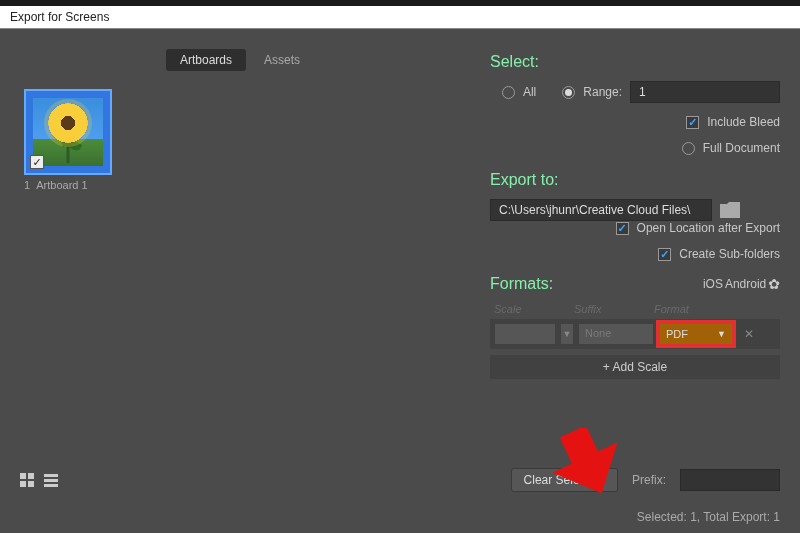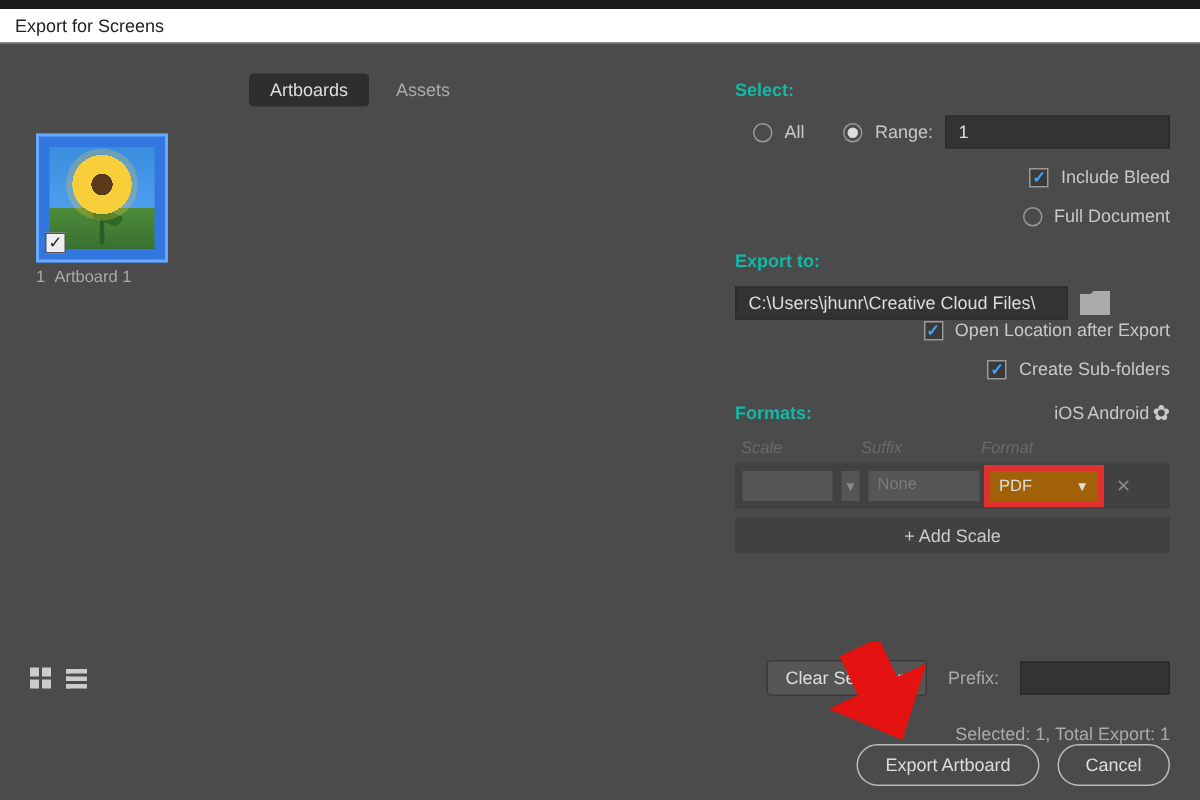--- a/index.html
+++ b/index.html
@@ -112,24 +112,23 @@
     .thumb-label {
       margin-top: 4px;
       color: #aaa;
       font-size: 11px;
     }
     .right-panel {
       width: 290px;
       padding-top: 10px;
     }
     .section-title {
-      color: #14b8a6;
+      color: #86efac;
       margin-bottom: 10px;
-      font-size: 12px;
-      font-weight: bold;
+      font-size: 16px;
     }
     .radio-row, .check-row {
       display: flex;
       align-items: center;
       gap: 8px;
       margin-bottom: 12px;
       font-size: 12px;
       justify-content: flex-end;
     }
     .radio {
@@ -456,24 +455,20 @@
               <div></div>
             </div>
         </div>
       </div>
       <button class="clear-btn">Clear Selection</button>
       <span class="prefix-label">Prefix:</span>
       <input class="prefix-input" style="">
     </div>
     <div class="footer-bottom">
       <span class="status-text">Selected: 1, Total Export: 1</span>
-      <div class="btn-row">
-        <button class="round-btn">Export Artboard</button>
-        <button class="round-btn">Cancel</button>
-      </div>
     </div>
   </div>
 
   <div class="red-arrow">
     <svg viewBox="0 0 100 100">
       <polygon points="30,0 70,0 70,40 100,40 50,95 0,40 30,40" fill="#e51212" transform="rotate(-25 50 50)"></polygon>
     </svg>
   </div>
 </div>
 

